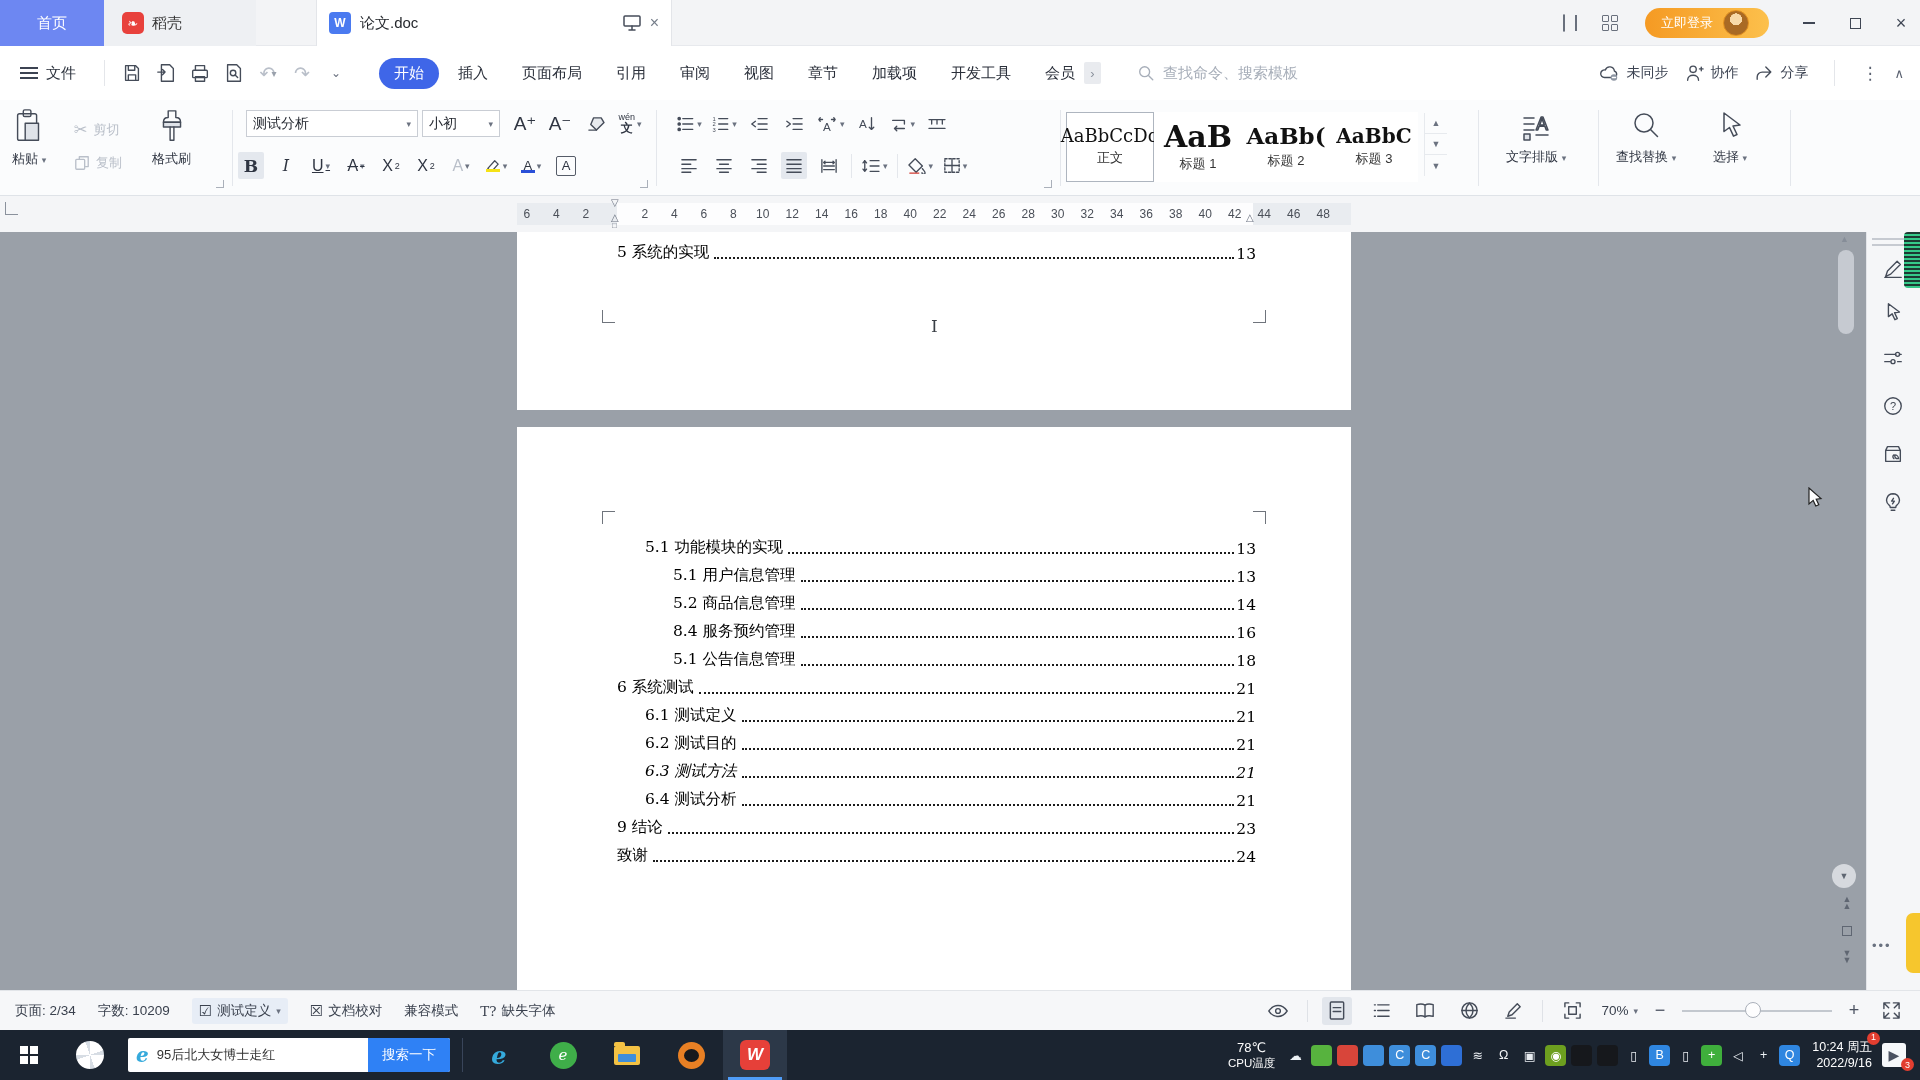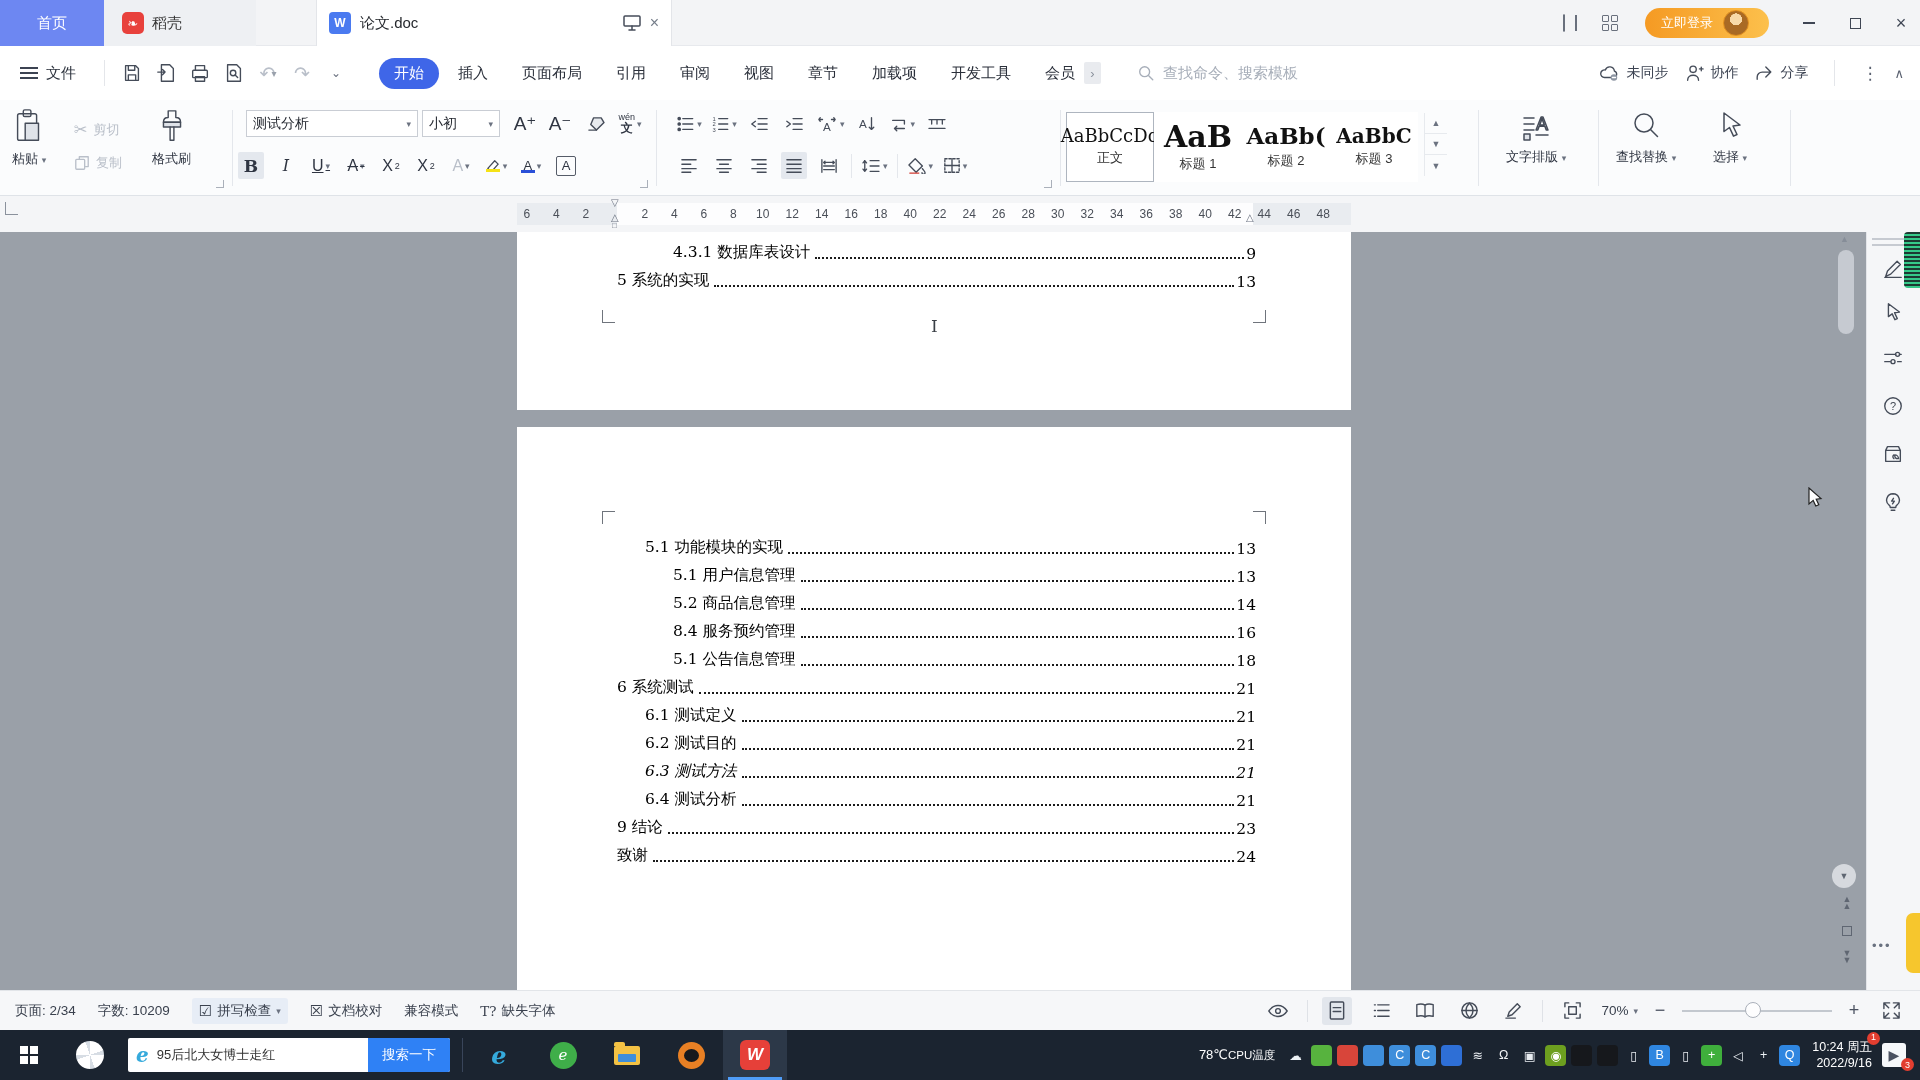--- a/index.html
+++ b/index.html
@@ -110,21 +110,21 @@
   .tb-search .btn{width:82px;height:34px;background:#2f81f5;color:#fff;display:flex;align-items:center;justify-content:center;font-size:13.5px}
   .ie-e{font-family:"DejaVu Serif",serif;font-style:italic;font-weight:bold;color:#35aadc;font-size:24px}
   .folder-ico{width:26px;height:19px;background:#f4c244;border-radius:2px;position:relative}
   .folder-ico:before{content:"";position:absolute;left:0;top:-4px;width:11px;height:4px;background:#f4c244;border-radius:2px 2px 0 0}
   .folder-ico:after{content:"";position:absolute;left:4px;top:8px;right:4px;bottom:3px;background:#3f8edb;border-radius:1px}
   .cat-ico{width:27px;height:27px;border-radius:50%;background:#e88024;position:relative}
   .cat-ico:after{content:"";position:absolute;left:6px;top:7px;width:15px;height:13px;border-radius:50%;background:#17191d}
   .wps-ico{width:30px;height:30px;border-radius:6px;background:#e64039;color:#fff;display:flex;align-items:center;justify-content:center;font-weight:bold;font-size:17px;font-style:italic}
   .green-ico{width:27px;height:27px;border-radius:50%;background:#3fae49;color:#fff;display:flex;align-items:center;justify-content:center;font-size:15px;font-family:"DejaVu Serif",serif;font-style:italic}
   .pinwheel{width:28px;height:28px;border-radius:50%;background:conic-gradient(#fff 0 70deg,#d7dde4 70deg 90deg,#fff 90deg 160deg,#d7dde4 160deg 180deg,#fff 180deg 250deg,#d7dde4 250deg 270deg,#fff 270deg 340deg,#d7dde4 340deg)}
-  .cpu{display:flex;flex-direction:row;align-items:center;line-height:1.25;margin:0 10px 0 4px}
+  .cpu{display:flex;flex-direction:column;align-items:center;line-height:1.25;margin:0 10px 0 4px}
   .cpu .t1{font-size:13px}.cpu .t2{font-size:11.5px}
   #tray{display:flex;align-items:center;gap:5px}
   .tray-chip{width:21px;height:21px;border-radius:4px;display:flex;align-items:center;justify-content:center;font-size:12.5px;color:#fff}
   .clock{text-align:right;line-height:1.3;font-size:12.5px;margin:0 10px 0 12px;position:relative}
   .badge{position:absolute;background:#e33e30;color:#fff;border-radius:7px;font-size:9px;min-width:13px;height:13px;display:flex;align-items:center;justify-content:center;padding:0 2px}
   .notify{width:24px;height:24px;background:#f6f8fa;border-radius:3px;display:flex;align-items:center;justify-content:center;color:#4a5160;position:relative;margin-right:14px}
 </style>
 </head>
 <body>
 
@@ -529,25 +529,20 @@
   <div class="rmark" style="left:611px;top:17px">△</div>
   <div class="rmark" style="left:612px;top:26px;font-size:8px">□</div>
   <div class="rmark" style="left:1246px;top:17px">△</div>
 </div>
 
 <div id="docarea">
 
   <div class="page" style="top:0;height:178px">
     <div style="position:absolute;left:100px;right:95px;top:6px">
 
-    <div class="toc-row" style="padding-left: 56px;">
-        <span class="toc-text">4.3.1  数据库表设计</span>
-        <span class="dots"></span>
-        <span class="toc-page serifch">9</span>
-      </div>
         <div class="toc-row" style="padding-left: 0px;">
         <span class="toc-text">5  系统的实现</span>
         <span class="dots"></span>
         <span class="toc-page serifch">13</span>
       </div>
       </div>
     <div class="cmark cm-bl" style="left:85px;top:78px"></div>
     <div class="cmark cm-br" style="left:736px;top:78px"></div>
     <div class="ibeam" style="left:414px;top:84px">I</div>
   </div>
@@ -675,21 +670,21 @@
 <div id="statusbar">
   <div class="sleft">
     <span class="sitem">
         <span>页面: 2/34</span>
       </span>
     <span class="sitem">
         <span>字数: 10209</span>
       </span>
     <span class="sitem schip">
         <span style="font-size:15px">☑</span>
-        <span>拼写检查</span>
+        <span>测试定义</span>
         <span class="caret">▾</span>
       </span>
     <span class="sitem">
         <span style="font-size:15px">☒</span>
         <span>文档校对</span>
       </span>
     <span class="sitem">
         <span>兼容模式</span>
       </span>
     <span class="sitem">

